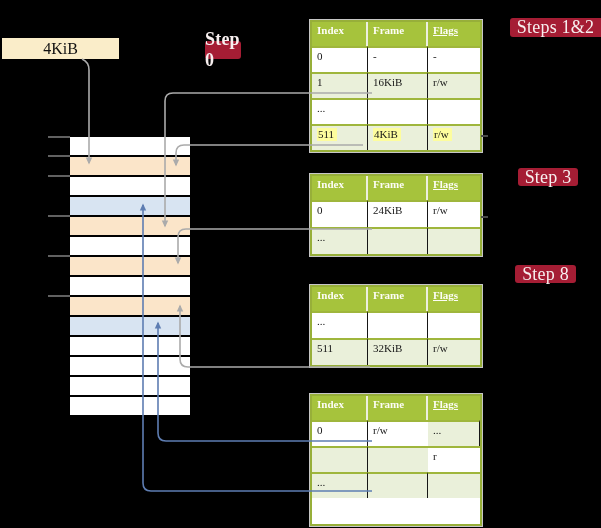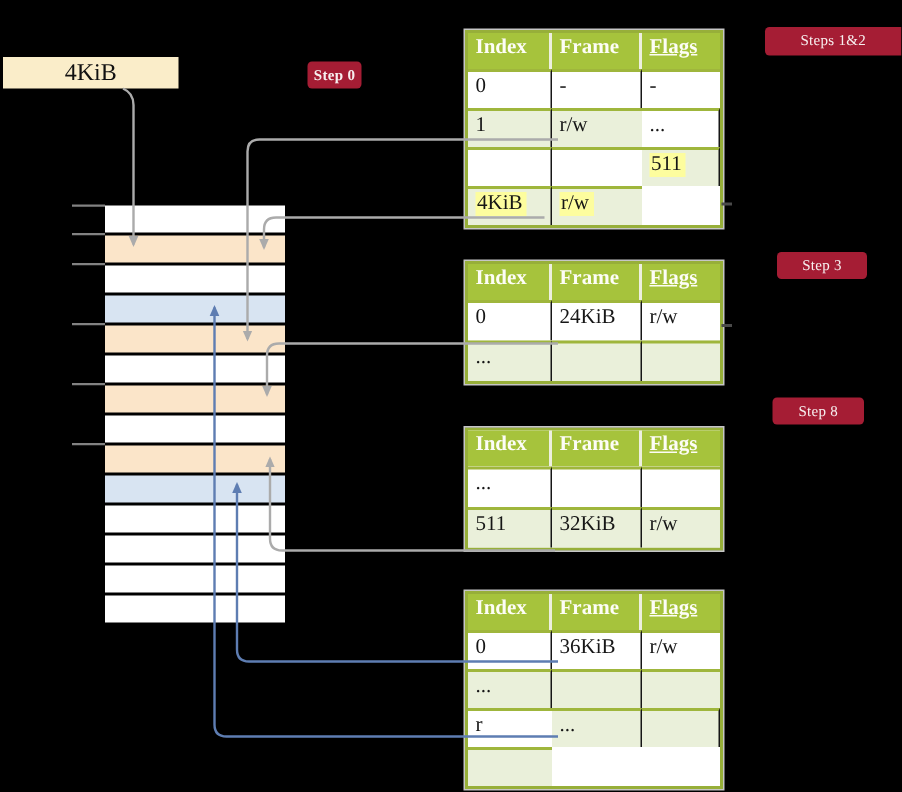--- a/index.html
+++ b/index.html
@@ -11,21 +11,21 @@
   
   .legend{
     position:absolute;left:2px;top:38px;width:117px;height:21px;
     background:#FAEDC9;color:#111;
     display:flex;align-items:center;justify-content:center;
     font-size:16px;
   }
   
   .badge{
     position:absolute;background:#A51D34;color:#F7EFEF;
-    border-radius:3px;font-size:10px;
+    border-radius:3px;font-size:18px;
     display:flex;align-items:center;justify-content:center;
     letter-spacing:.2px;
   }
   #badge-step0 {left:205px;top:41px;width:36px;height:18px;font-weight:bold;}
   #badge-steps12{left:510px;top:18px;width:91px;height:19px;border-top-right-radius:0;border-bottom-right-radius:0;}
   #badge-step3 {left:518px;top:157px;width:60px;height:18px;margin-top:11px;}
   #badge-step4 {left:515px;top:265px;width:61px;height:18px;}
   
   .memcol{
     position:absolute;left:70px;top:137px;width:120px;height:278px;
@@ -41,21 +41,21 @@
     box-sizing:border-box;
     border:2px solid #97AF39;outline:1px solid #C6C6C6;
     background:#fff;
     display:grid;grid-template-columns:56px 60px 52px;
   }
   #table-0{top:20px; grid-template-rows:24px repeat(4,26px);}
   #table-1{top:174px;grid-template-rows:24px repeat(2,27px);}
   #table-2{top:285px;grid-template-rows:24px repeat(2,27px);}
   #table-3{top:394px;grid-template-rows:24px repeat(4,26px);}
   .pcell{
-    box-sizing:border-box;padding:2px 0 0 5px;font-size:14px;color:#161616;
+    box-sizing:border-box;padding:2px 0 0 5px;font-size:11px;color:#161616;
     overflow:hidden;white-space:nowrap;
   }
   .phead{
     background:#A6C33C;color:#FDFDF6;font-weight:bold;
     border-right:2px solid #EDEFE0;
   }
   .phead.lastcol{border-right:none;text-decoration:underline;}
   .pbody{
     border-top:2px solid #9FB63C;border-right:1px solid #161616;
     background:#FFFFFF;
@@ -96,20 +96,21 @@
   </div>
 
 <div class="ptable" id="table-0">
     <div class="pcell phead">Index</div>
     <div class="pcell phead">Frame</div>
     <div class="pcell phead lastcol">Flags</div>
     <div class="pcell pbody">0</div>
     <div class="pcell pbody">-</div>
     <div class="pcell pbody lastcol">-</div>
     <div class="pcell pbody shaded">1</div>
+    <div class="pcell pbody shaded">16KiB</div>
     <div class="pcell pbody shaded lastcol">r/w</div>
     <div class="pcell pbody">...</div>
     <div class="pcell pbody"></div>
     <div class="pcell pbody lastcol"></div>
     <div class="pcell pbody shaded"><span class="hl">511</span></div>
     <div class="pcell pbody shaded"><span class="hl">4KiB</span></div>
     <div class="pcell pbody shaded lastcol"><span class="hl">r/w</span></div>
   </div>
 <div class="ptable" id="table-1">
     <div class="pcell phead">Index</div>
@@ -131,21 +132,20 @@
     <div class="pcell pbody lastcol"></div>
     <div class="pcell pbody shaded">511</div>
     <div class="pcell pbody shaded">32KiB</div>
     <div class="pcell pbody shaded lastcol">r/w</div>
   </div>
 <div class="ptable" id="table-3">
     <div class="pcell phead">Index</div>
     <div class="pcell phead">Frame</div>
     <div class="pcell phead lastcol">Flags</div>
     <div class="pcell pbody">0</div>
-    <div class="pcell pbody">36KiB</div>
     <div class="pcell pbody lastcol">r/w</div>
     <div class="pcell pbody shaded">...</div>
     <div class="pcell pbody shaded"></div>
     <div class="pcell pbody shaded lastcol"></div>
     <div class="pcell pbody lastcol">r</div>
     <div class="pcell pbody shaded">...</div>
     <div class="pcell pbody shaded"></div>
     <div class="pcell pbody shaded lastcol"></div>
   </div>
 

